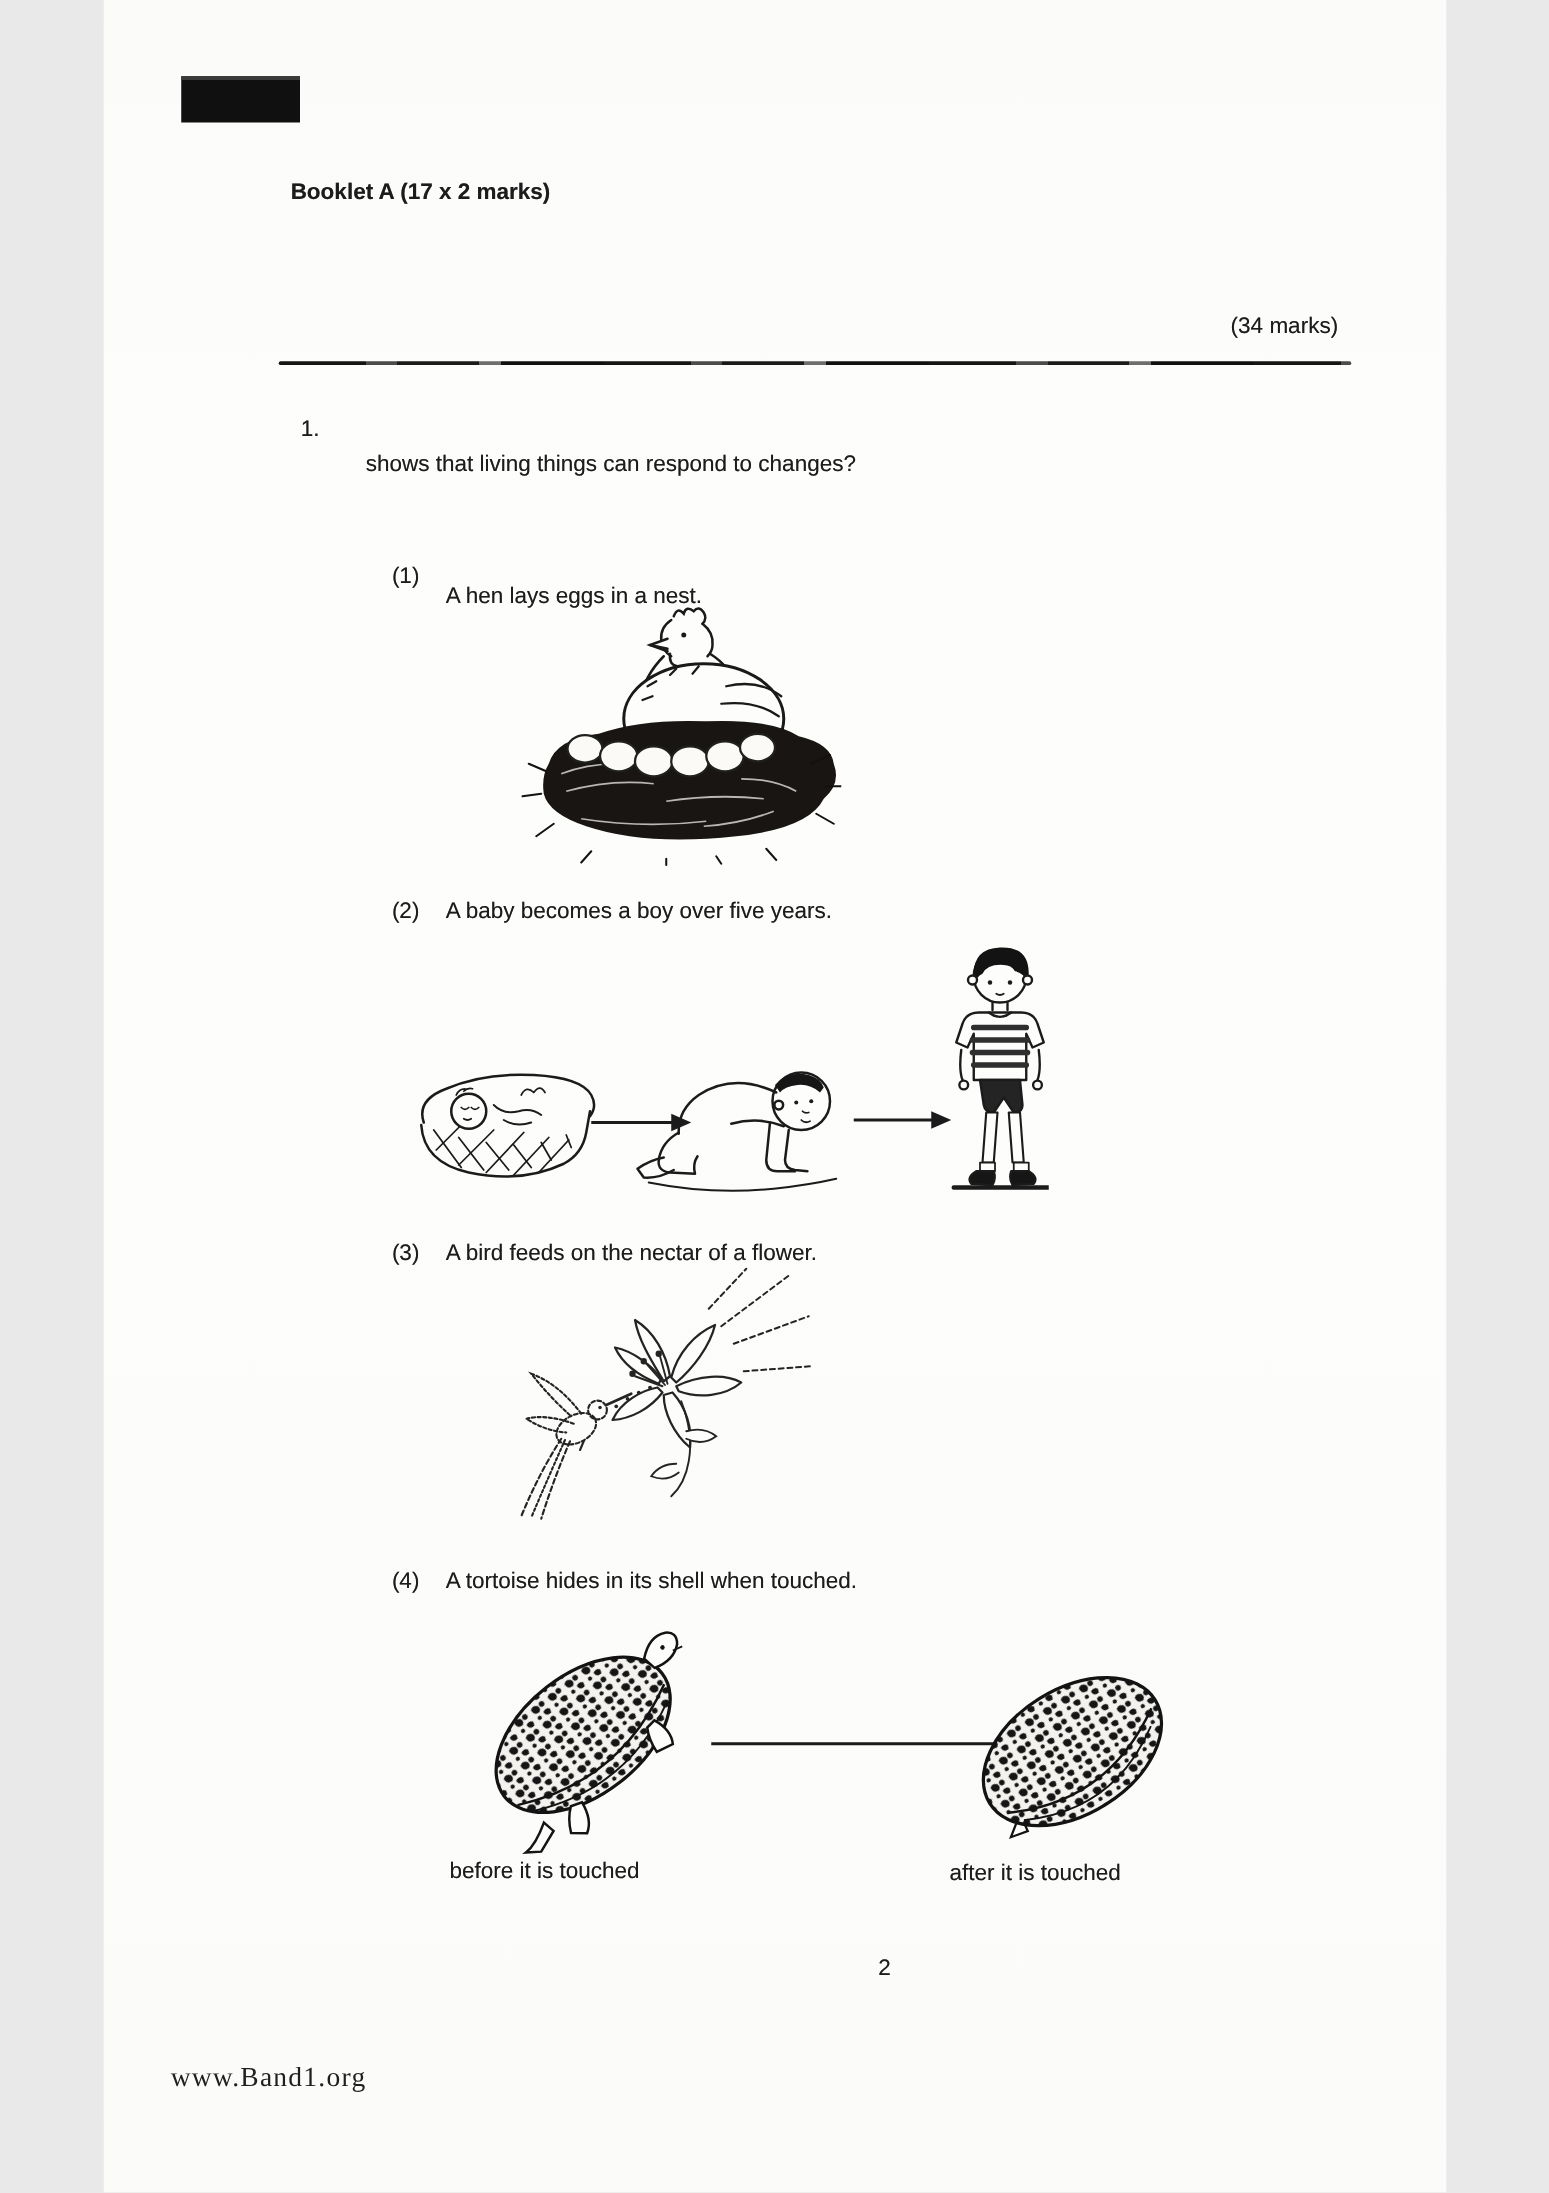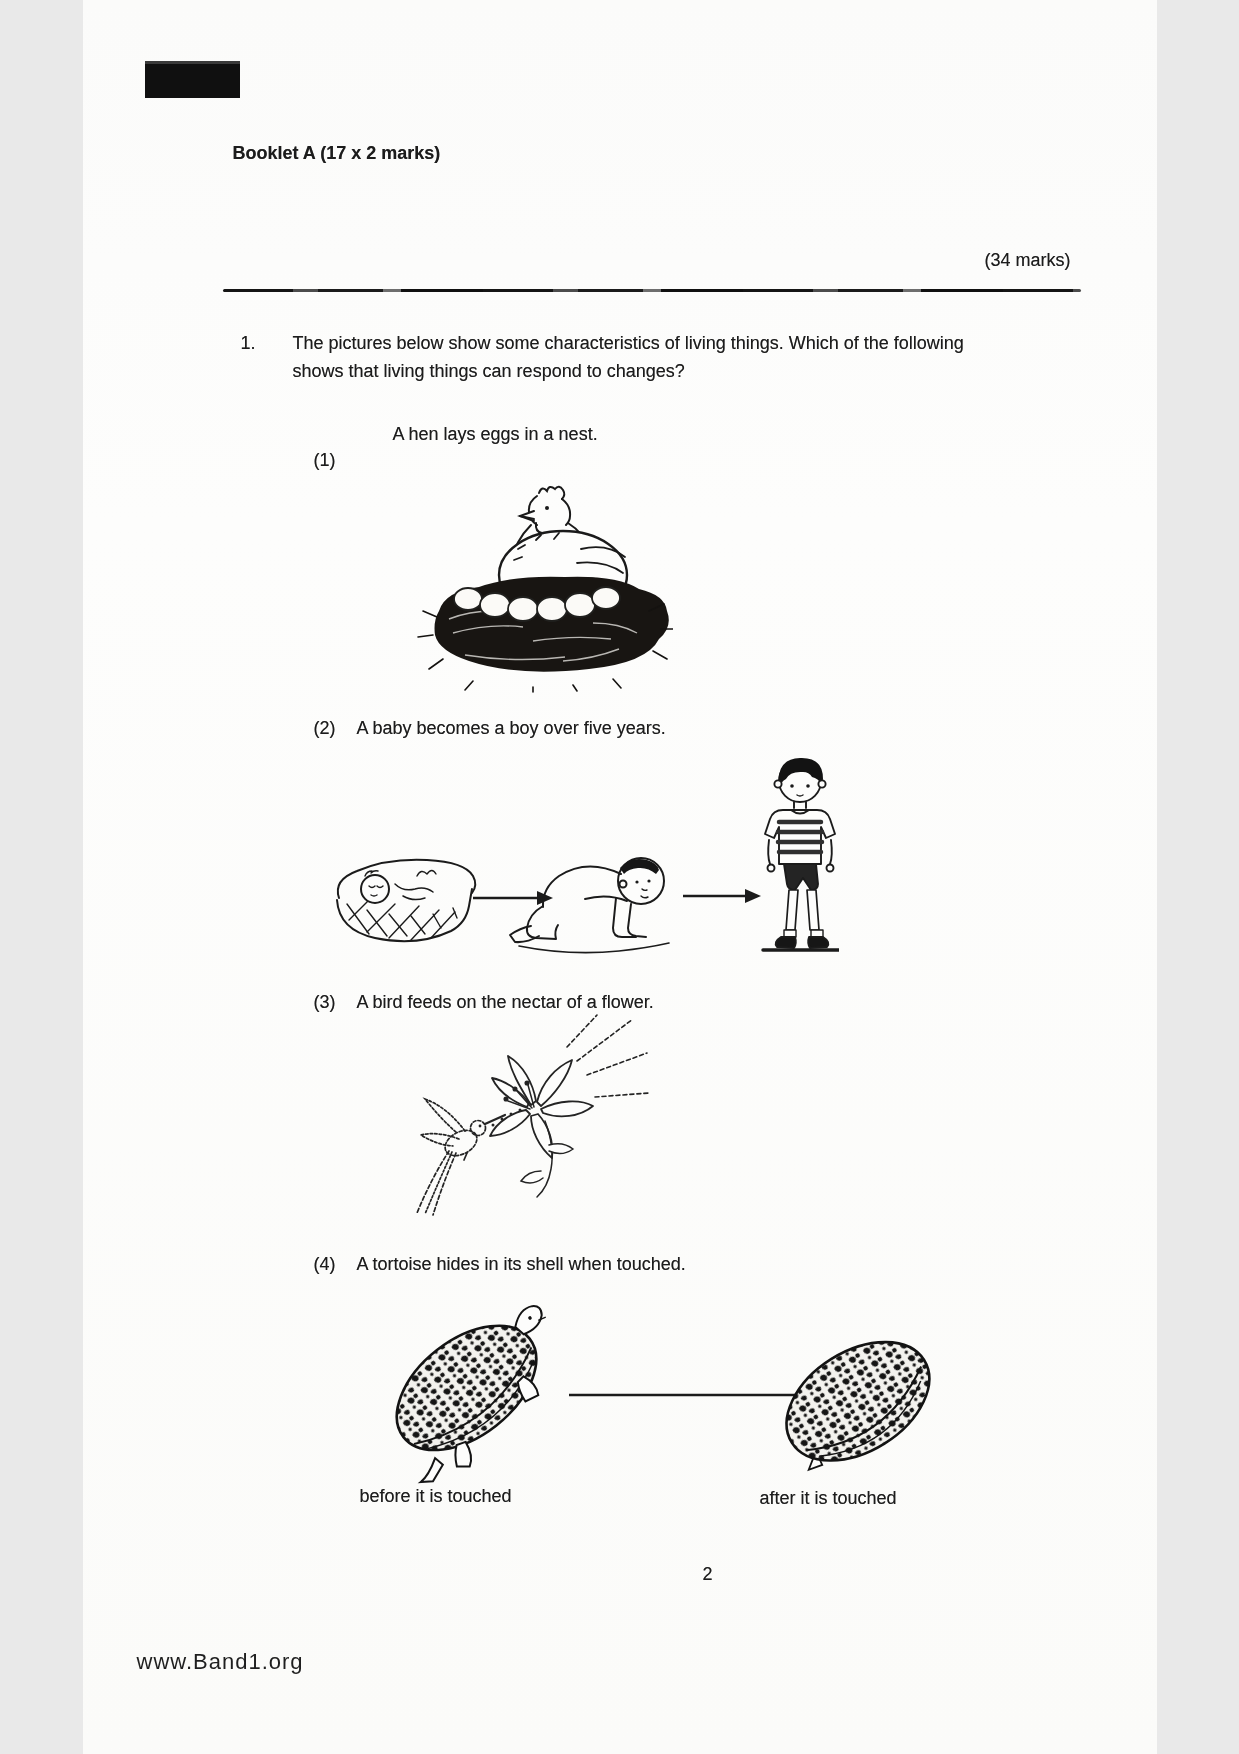--- a/index.html
+++ b/index.html
@@ -16,42 +16,41 @@
        background:#101010; border-top:3px solid #3a3a3a; }
   .speck { position:absolute; background:#4a4a4a; border-radius:2px; }
   .divider { position:absolute; left:140px; top:289px; width:858px; height:3px;
        background:repeating-linear-gradient(90deg,#151515 0 70px,#4c4c4c 70px 95px,#1b1b1b 95px 160px,#6e6e6e 160px 178px,#101010 178px 260px);
        border-radius:2px; }
   .caption { position:absolute; width:200px; font-size:18px;
        white-space:nowrap; text-shadow:0 0 .5px rgba(30,30,30,.55); }
   .illu { position:absolute; }
   .illu svg { display:block; width:100%; height:100%; }
   .watermark { position:absolute; left:54px; top:1649px; font-size:22px;
-       font-family:Liberation Sans, sans-serif; color:#1f1f1f; letter-spacing:1px; }
+       font-family:Liberation Serif, serif; color:#1f1f1f; letter-spacing:1px; }
 </style>
 </head>
 <body>
 
 <div class="page">
 
   <div class="redaction"></div>
   <div class="speck" style="left:1180px; top:52px; width:3px; height:10px; transform:rotate(18deg);"></div>
   <div class="speck" style="left:1222px; top:82px; width:3px; height:9px; transform:rotate(-25deg);"></div>
 
   <div class="t bold" style="left:150px; top:143px;">Booklet A (17 x 2 marks)</div>
   <div class="t" style="left:700px; top:250px; width:288px; text-align:right;">(34 marks)</div>
   <div class="divider"></div>
 
   <div class="t" style="left:158px; top:333px;">1.</div>
-  <div class="t" style="left:210px; top:333px;">The pictures below show some characteristics of living things. Which of the following</div>
   <div class="t" style="left:210px; top:361px;">shows that living things can respond to changes?</div>
 
   <div>
     <div class="t" style="left:231px; top:450px;">(1)</div>
-    <div class="t" style="left:274px; top:424px;margin-left:36px;">A hen lays eggs in a nest.</div>
+    <div class="t" style="left:274px; top:466px;">A hen lays eggs in a nest.</div>
     <div class="illu" style="left:330px; top:483px; width:260px; height:210px;">
       <svg viewBox="0 0 260 210" aria-hidden="true">
         <g stroke="#1a1a1a" fill="none" stroke-width="2" stroke-linecap="round">
           <path d="M126,10 q3,-8 8,-2 q2,-7 8,-2 q4,-5 8,1 q3,5 -1,9"></path>
           <path d="M124,13 q-9,6 -8,16 q1,9 8,13"></path>
           <path d="M149,16 q9,7 8,17 q0,5 -4,9"></path>
           <circle cx="134" cy="25" r="2" fill="#1a1a1a" stroke="none"></circle>
           <path d="M121,28 l-14,5 l14,5" fill="#fdfdfc"></path>
           <path d="M107,33 l14,3"></path>
           <path d="M123,40 q-1,9 6,10"></path>

